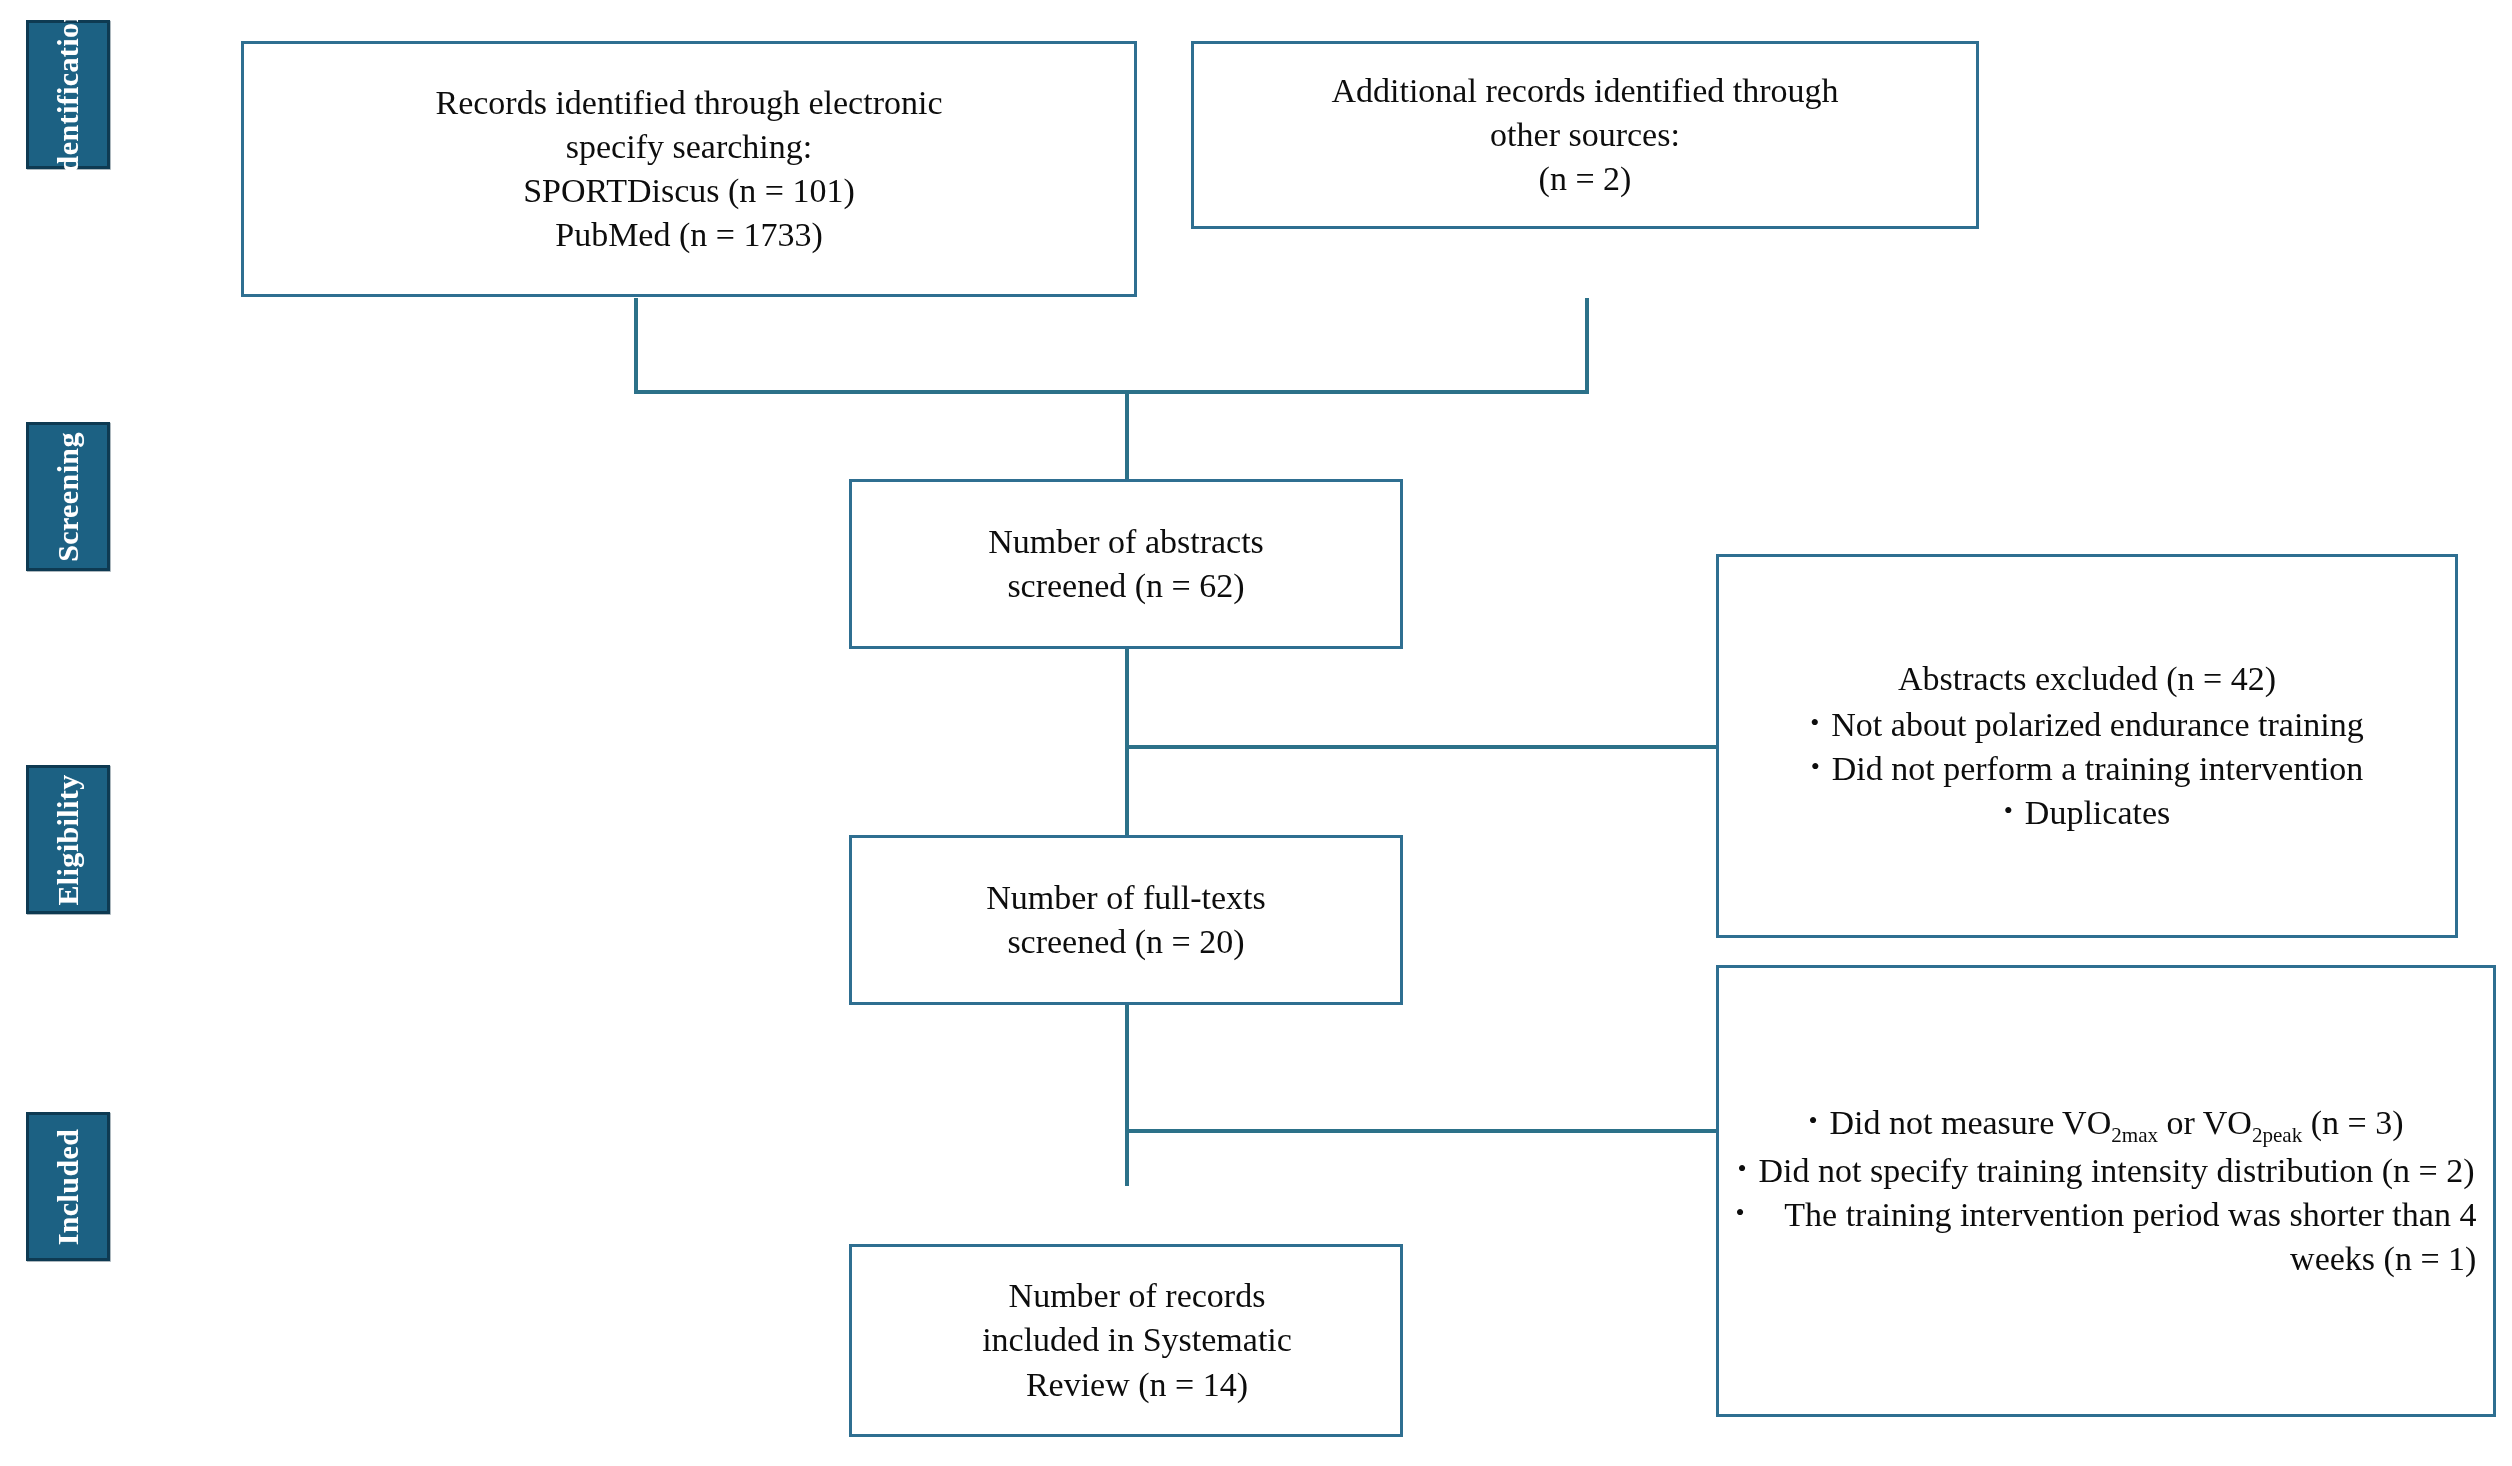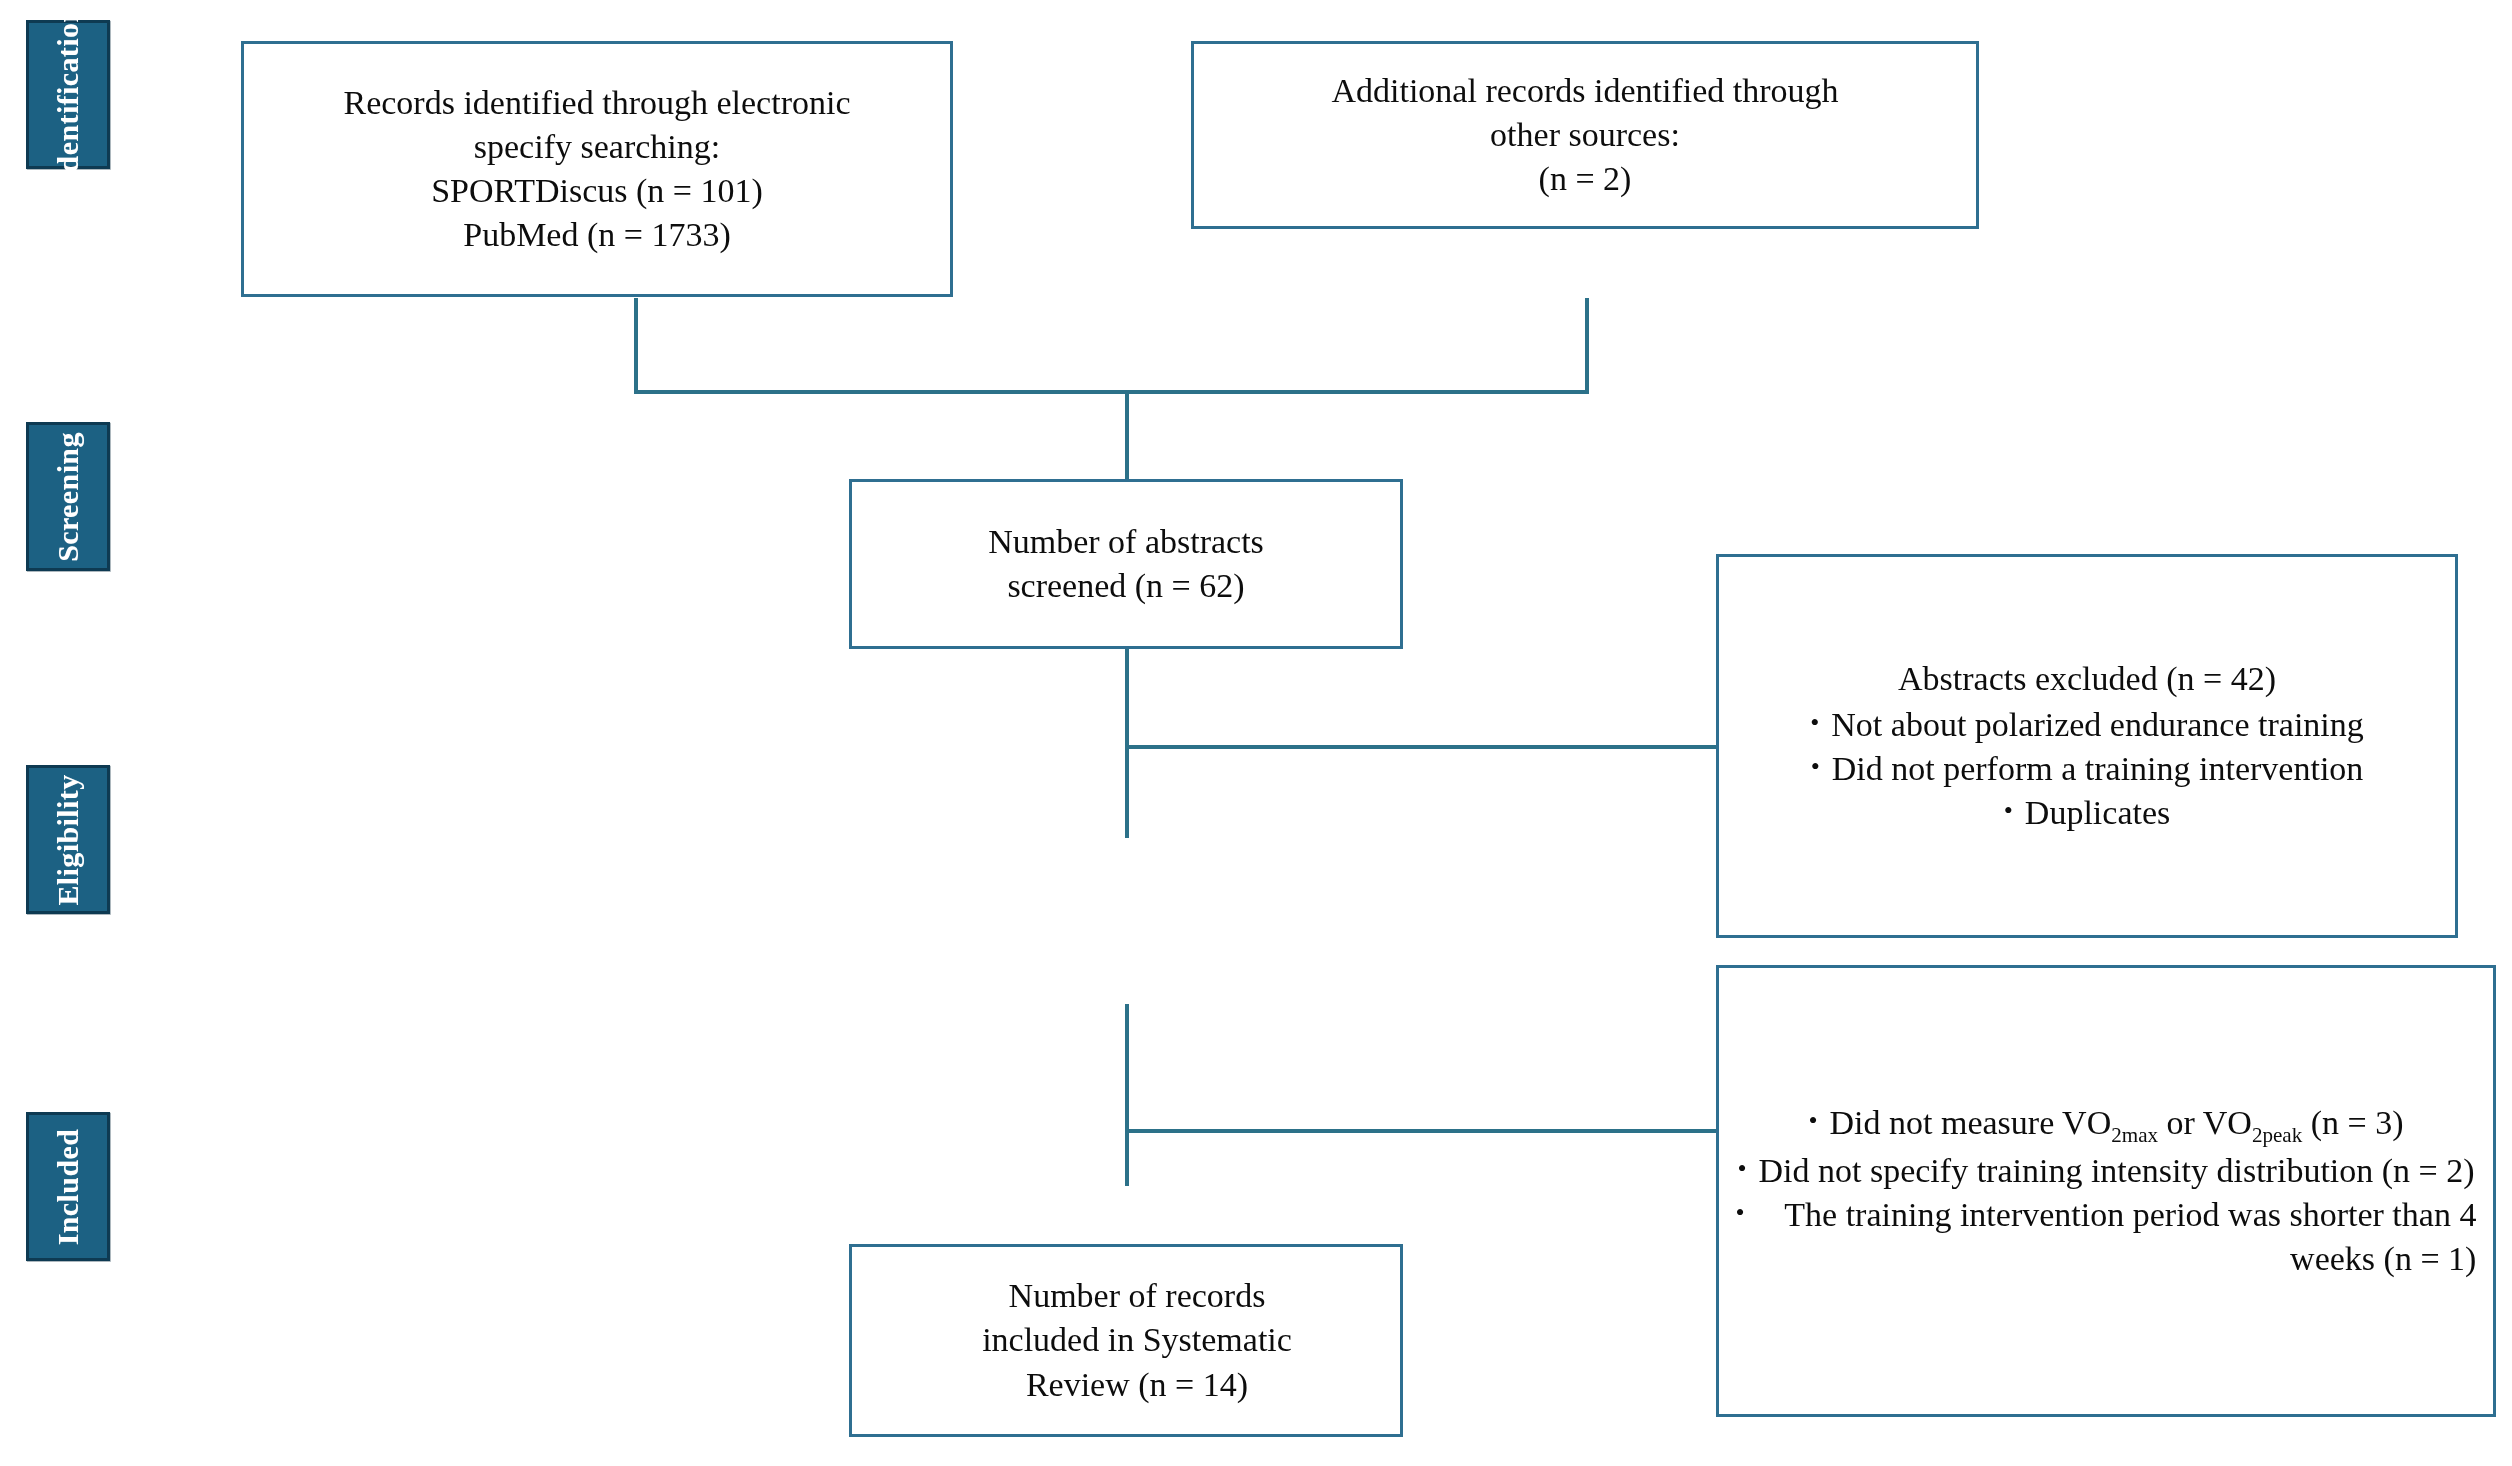--- a/index.html
+++ b/index.html
@@ -99,21 +99,21 @@
   <div class="conn conn-v" style="left:1125px;top:390px;width:3.8px;height:90px;"></div>
 
   <div class="conn conn-v" style="left:1125px;top:647px;width:3.8px;height:191px;"></div>
 
   <div class="conn conn-h" style="left:1125px;top:745px;width:595px;height:3.8px;"></div>
 
   <div class="conn conn-v" style="left:1125px;top:1004px;width:3.8px;height:182px;"></div>
 
   <div class="conn conn-h" style="left:1125px;top:1129px;width:595px;height:3.8px;"></div>
 
-  <div class="flow-box" style="left:241px;top:41px;width:712px;height:256px;">
+  <div class="flow-box" style="left:241px;top:41px;width:896px;height:256px;">
     <span class="line">Records identified through electronic</span>
     <span class="line">specify searching:</span>
     <span class="line">SPORTDiscus (n = 101)</span>
     <span class="line">PubMed (n = 1733)</span>
   </div>
 
   <div class="flow-box" style="left:1191px;top:41px;width:788px;height:188px;">
     <span class="line">Additional records identified through</span>
     <span class="line">other sources:</span>
     <span class="line">(n = 2)</span>
@@ -136,20 +136,24 @@
       <span class="bullet-dot">•</span>
       <span class="bullet-text">Did not perform a training intervention</span>
     </div>
 
     <div class="bullet-row">
       <span class="bullet-dot">•</span>
       <span class="bullet-text">Duplicates</span>
     </div>
   </div>
 
+  <div class="flow-box" style="left:849px;top:835px;width:554px;height:170px;">
+    <span class="line">Number of full-texts</span>
+    <span class="line">screened (n = 20)</span>
+  </div>
 
   <div class="flow-box" style="left:1716px;top:965px;width:780px;height:452px;padding:4.5px 16.6px;">
 
     <div class="bullet-row">
       <span class="bullet-dot">•</span>
       <span class="bullet-text">
         Did not measure VO<sub>2max</sub> or VO<sub>2peak</sub> (n = 3)
       </span>
     </div>
 

